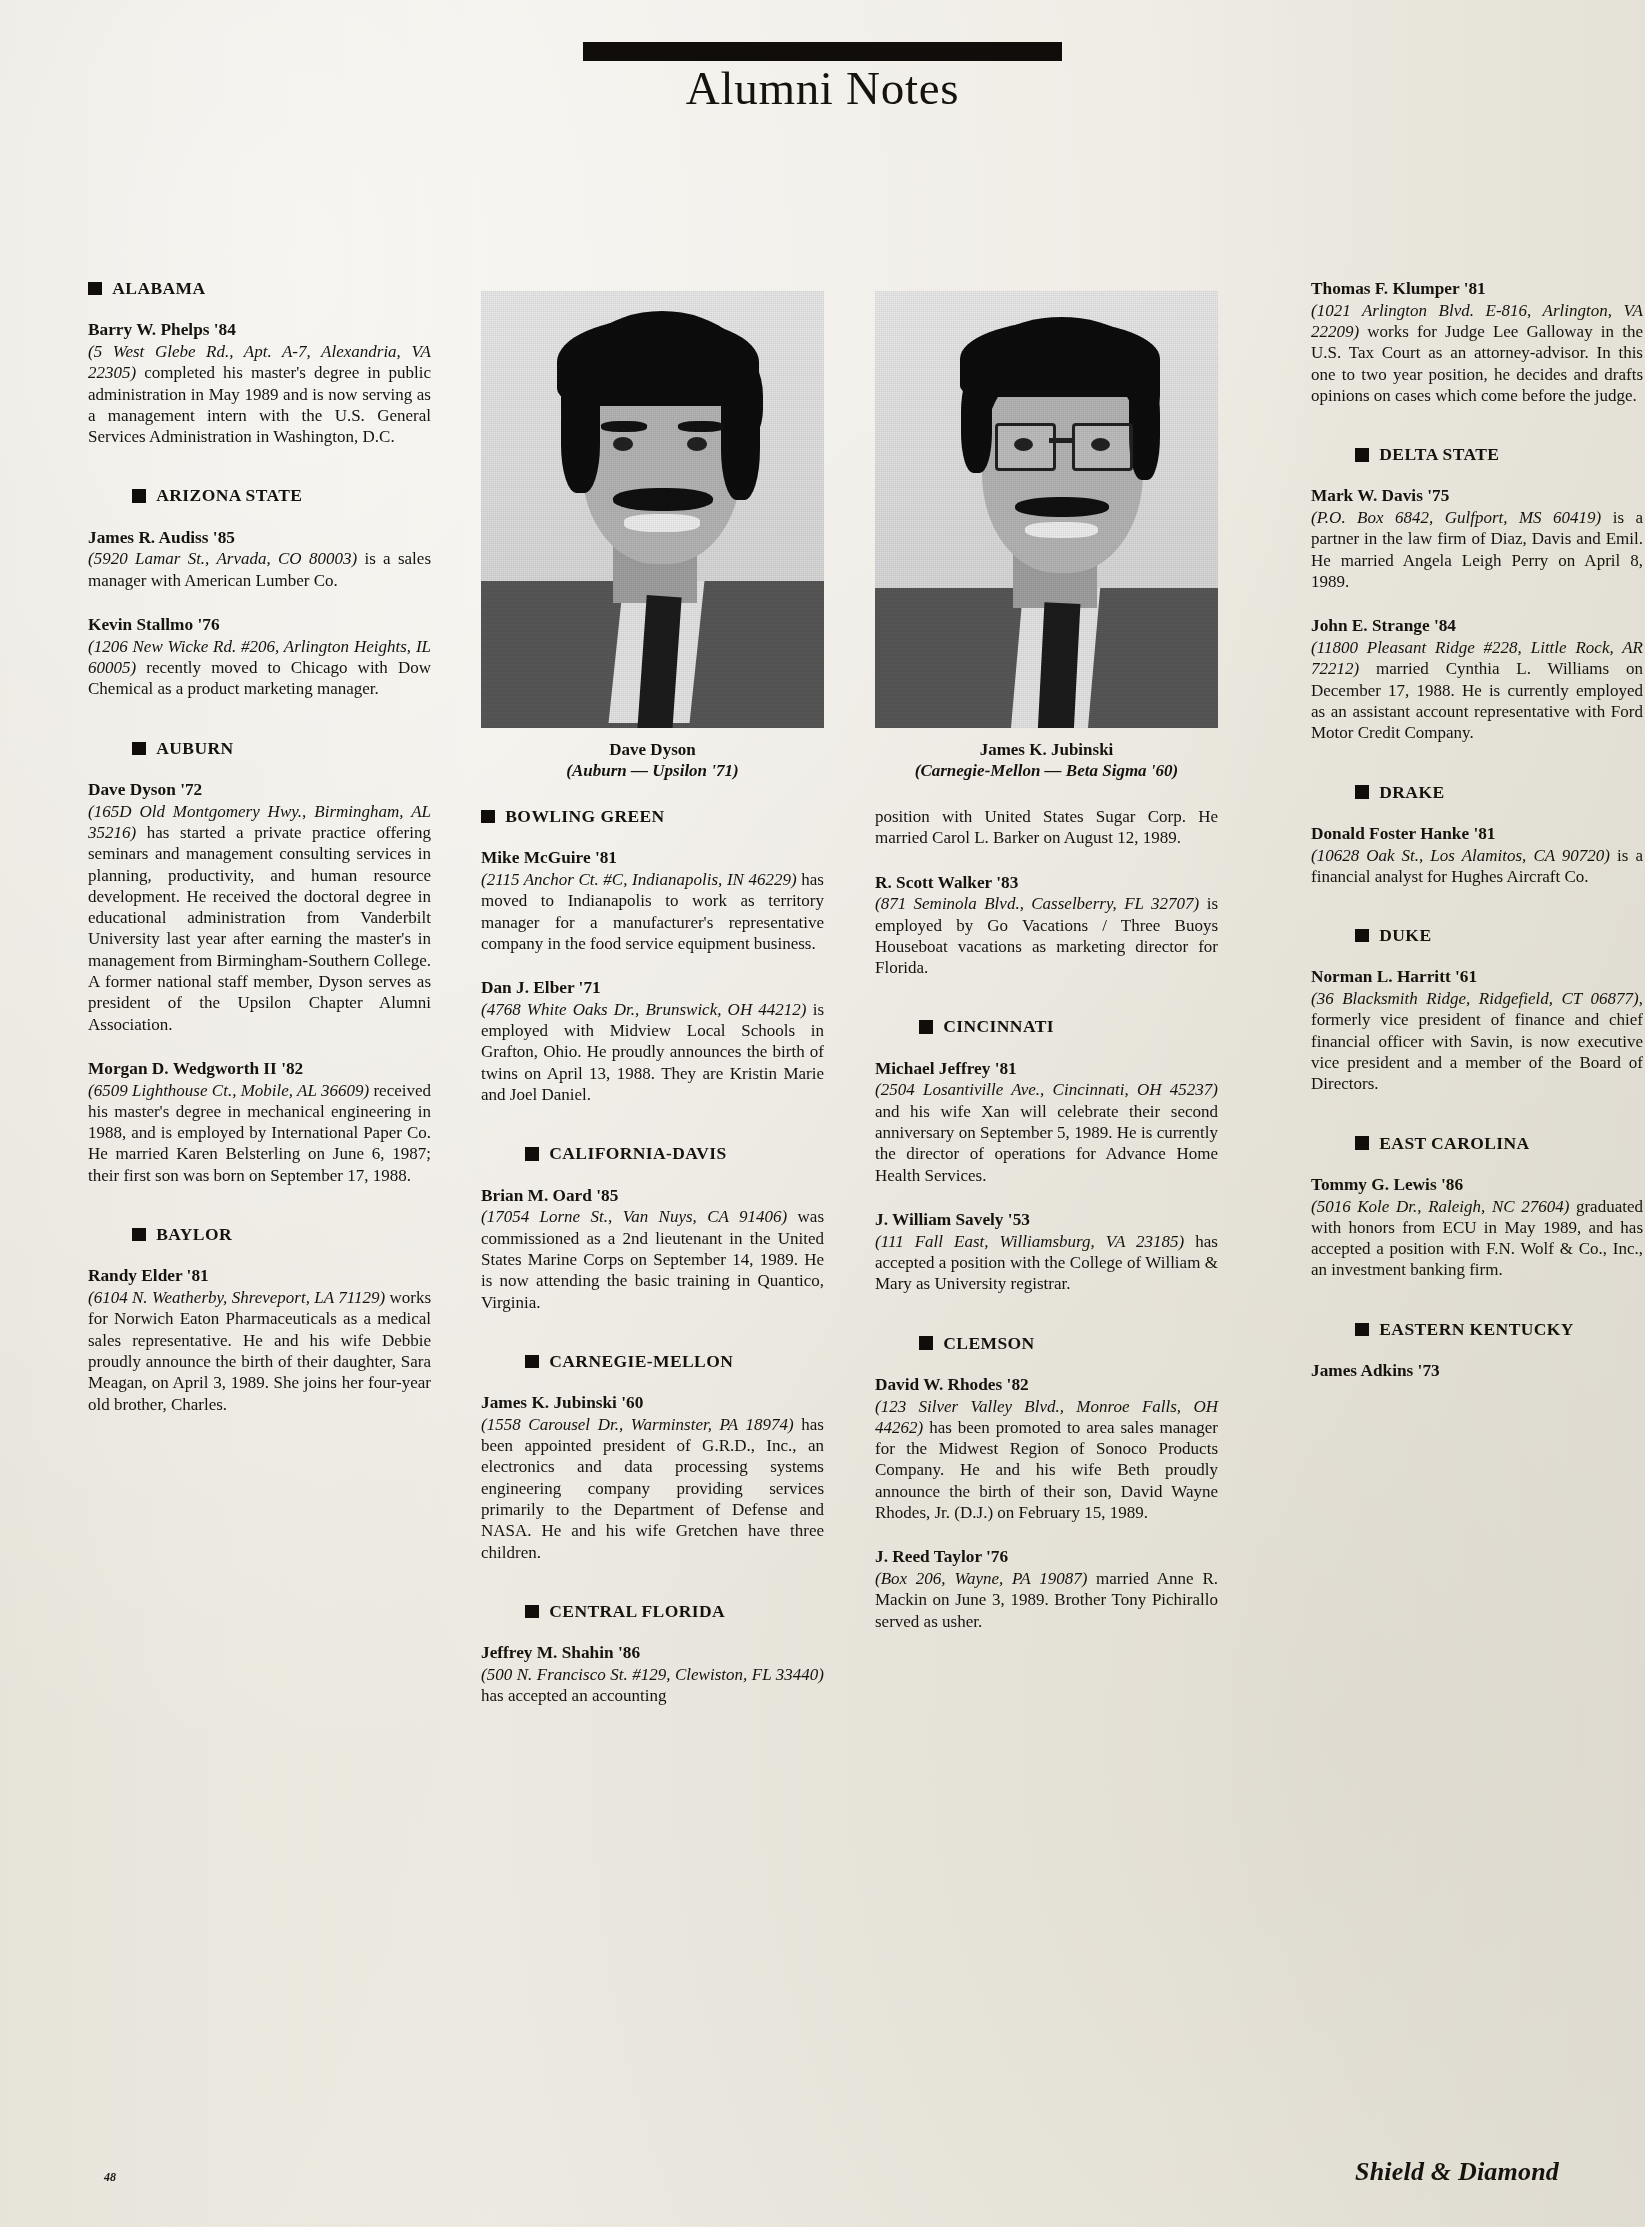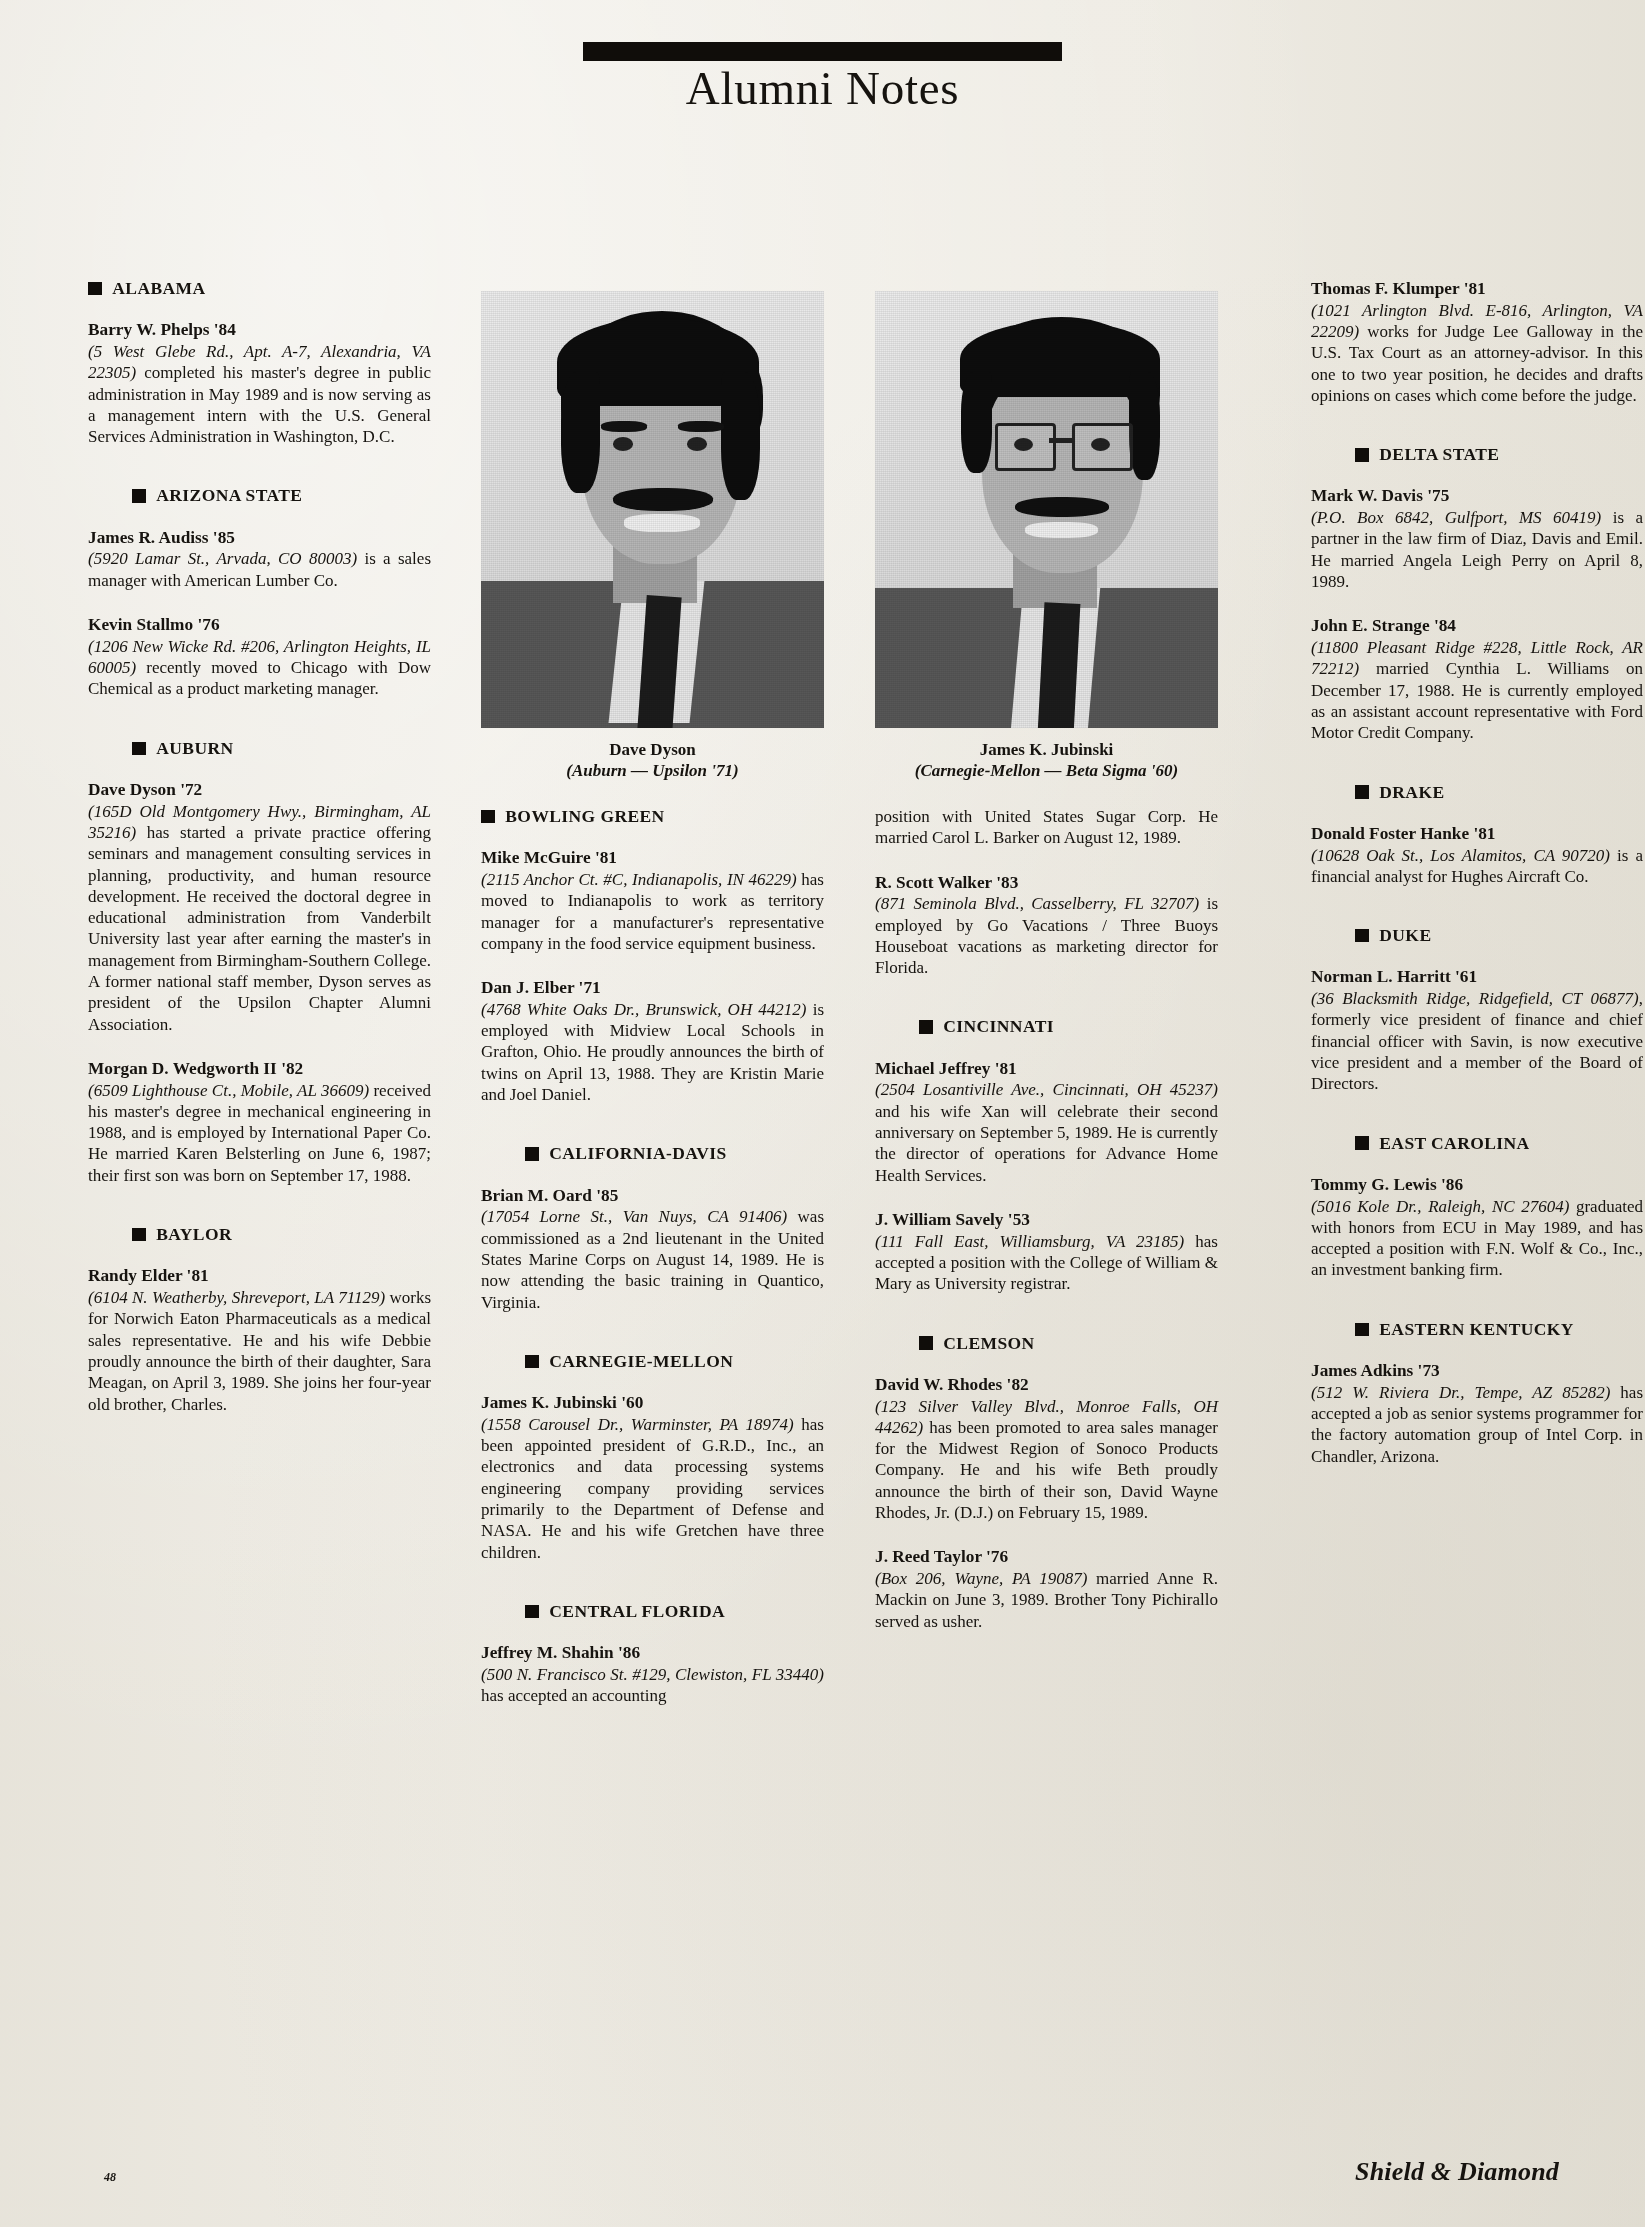--- a/index.html
+++ b/index.html
@@ -300,21 +300,21 @@
       <div class="entry">
         <div class="name">Dan J. Elber '71</div>
         <p class="body"><span class="addr">(4768 White Oaks Dr., Brunswick, OH 44212)</span><span> is employed with Midview Local Schools in Grafton, Ohio. He proudly announces the birth of twins on April 13, 1988. They are Kristin Marie and Joel Daniel.</span></p>
       </div>
       <div class="school school-gap">
         <span class="bullet"></span>
         <span>CALIFORNIA-DAVIS</span>
       </div>
       <div class="entry">
         <div class="name">Brian M. Oard '85</div>
-        <p class="body"><span class="addr">(17054 Lorne St., Van Nuys, CA 91406)</span><span> was commissioned as a 2nd lieutenant in the United States Marine Corps on August 14, 1989. He is now attending the basic training in Quantico, Virginia.</span></p>
+        <p class="body"><span class="addr">(17054 Lorne St., Van Nuys, CA 91406)</span><span> was commissioned as a 2nd lieutenant in the United States Marine Corps on September 14, 1989. He is now attending the basic training in Quantico, Virginia.</span></p>
       </div>
       <div class="school school-gap">
         <span class="bullet"></span>
         <span>CARNEGIE-MELLON</span>
       </div>
       <div class="entry">
         <div class="name">James K. Jubinski '60</div>
         <p class="body"><span class="addr">(1558 Carousel Dr., Warminster, PA 18974)</span><span> has been appointed president of G.R.D., Inc., an electronics and data processing systems engineering company providing services primarily to the Department of Defense and NASA. He and his wife Gretchen have three children.</span></p>
       </div>
       <div class="school school-gap">
@@ -397,21 +397,20 @@
       <div class="entry">
         <div class="name">Tommy G. Lewis '86</div>
         <p class="body"><span class="addr">(5016 Kole Dr., Raleigh, NC 27604)</span><span> graduated with honors from ECU in May 1989, and has accepted a position with F.N. Wolf &amp; Co., Inc., an investment banking firm.</span></p>
       </div>
       <div class="school school-gap">
         <span class="bullet"></span>
         <span>EASTERN KENTUCKY</span>
       </div>
       <div class="entry">
         <div class="name">James Adkins '73</div>
-        <p class="body"><span class="addr">(512 W. Riviera Dr., Tempe, AZ 85282)</span><span> has accepted a job as senior systems programmer for the factory automation group of Intel Corp. in Chandler, Arizona.</span></p>
       </div>
     </div>
 
   <div class="folio">48</div>
   <div class="magname">Shield &amp; Diamond</div>
 
 </div>
 
 
 </body></html>

